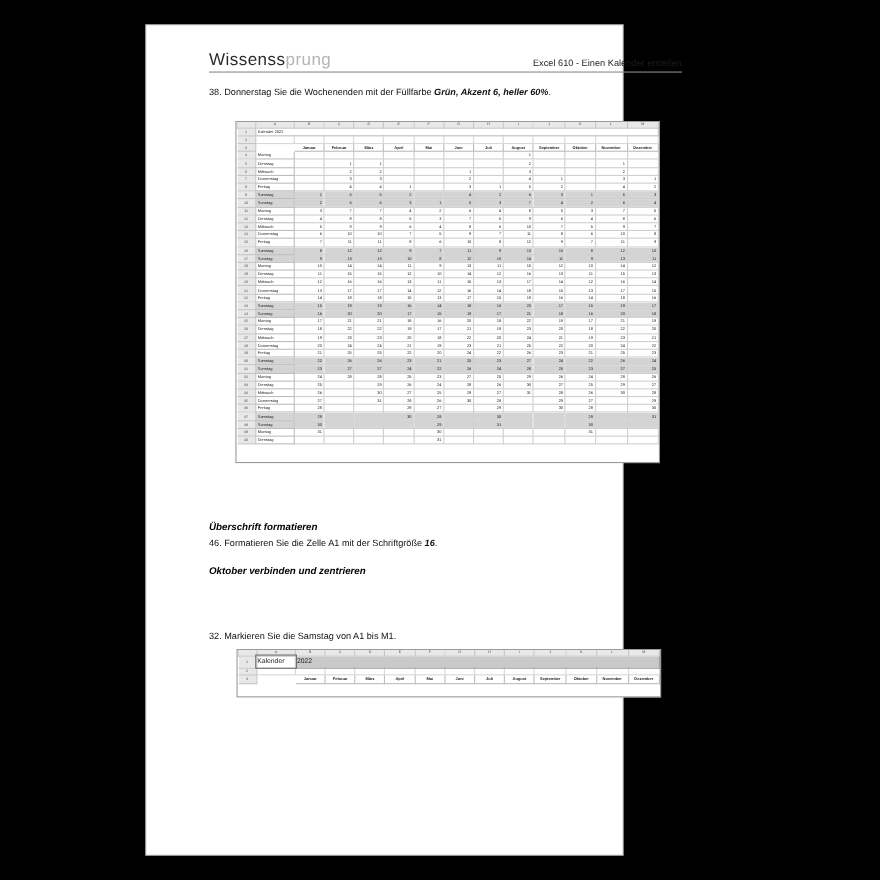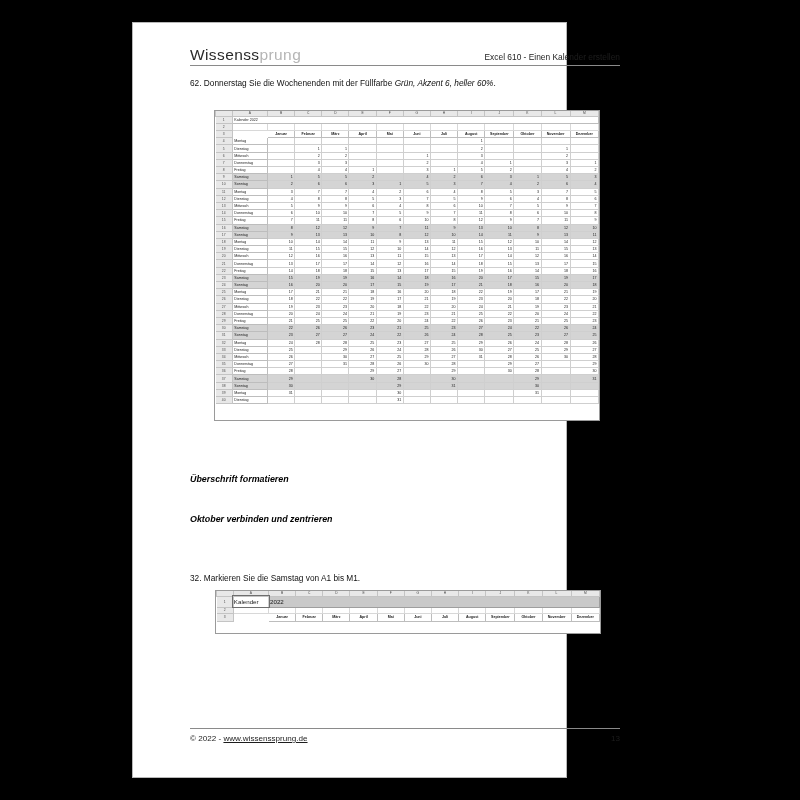--- a/index.html
+++ b/index.html
@@ -25,21 +25,21 @@
   .logo { font-size: 15.5px; letter-spacing: .4px; line-height: 1; white-space: nowrap; }
   .logo .dark { color: #2b2b2b; font-weight: 400; }
   .logo .light { color: #b5b5b5; font-weight: 400; font-size: 15.5px; }
   .hdr-title {
     font-size: 8.4px; color: #1d1d1d; padding-bottom: 1px; white-space: nowrap;
   }
   .hdr-rule { border-bottom: 1.1px solid #8a8a8a; margin-top: 2px; }
 
   
   .tx { position: absolute; color: #111; font-size: 8.3px; line-height: 1.45; }
-  .bi { font-weight: normal; font-style: italic; }
+  .bi { font-weight: bold; font-style: italic; }
   .u { text-decoration: underline; }
   .sec-head { font-weight: bold; font-style: italic; font-size: 8.9px; color: #000; }
 
   
   .sheet {
     position: absolute;
     background: #ffffff;
     border: 1px solid #9a9a9a;
     overflow: hidden;
     font-size: 3.6px;
@@ -91,21 +91,21 @@
 
   <div id="header">
     <div class="hdr-row">
       <div class="logo"><span class="dark">Wissenss</span><span class="light">prung</span></div>
       <div class="hdr-title">Excel 610 - Einen Kalender erstellen</div>
     </div>
     <div class="hdr-rule"></div>
   </div>
 
   <div class="tx" style="left:57px; top:54px; width:430px;">
-    <span>62. </span><span>Donnerstag Sie die Wochenenden mit der Füllfarbe </span><span class="bi">Grün, Akzent 6, heller 60%</span><span>.</span>
+    <span>38. </span><span>Donnerstag Sie die Wochenenden mit der Füllfarbe </span><span class="bi">Grün, Akzent 6, heller 60%</span><span>.</span>
   </div>
 
   <div class="sheet" id="sheet1" style="left:81px; top:87px; width:386px; height:311px;">
     <table id="sheet1-table">
         <colgroup>
           <col style="width:4.4%">
           <col style="width:9.2%">
           <col style="width:7.1%">
           <col style="width:7.1%">
           <col style="width:7.1%">
@@ -843,20 +843,23 @@
             <td class="cell num"></td>
             <td class="cell num"></td>
             <td class="cell num"></td>
           </tr>
         </tbody>
       </table>
   </div>
 
 
   <div class="tx sec-head" style="left:57px; top:450px;">Überschrift formatieren</div>
+  <div class="tx" style="left:57px; top:464px; width:430px;">
+    <span>46. </span><span>Formatieren Sie die Zelle A1 mit der Schriftgröße </span><span class="bi">16</span><span>.</span>
+  </div>
 
   <div class="tx sec-head" style="left:57px; top:490px;">Oktober verbinden und zentrieren</div>
   <div class="tx" style="left:57px; top:549px; width:430px;">
     <span>32. </span><span>Markieren Sie die Samstag von A1 bis M1.</span>
   </div>
 
   <div class="sheet" id="sheet2" style="left:82px; top:567px; width:386px; height:44px;">
     <table id="sheet2-table">
         <colgroup>
           <col style="width:4.4%">
@@ -931,21 +934,14 @@
             <td class="cell mon gridless" style="height:8px;">August</td>
             <td class="cell mon gridless" style="height:8px;">September</td>
             <td class="cell mon gridless" style="height:8px;">Oktober</td>
             <td class="cell mon gridless" style="height:8px;">November</td>
             <td class="cell mon gridless" style="height:8px;">Dezember</td>
           </tr>
         </tbody>
       </table>
   </div>
 
-  <div id="footer">
-    <div class="ft-rule"></div>
-    <div class="ft-row">
-      <div><span>© 2022 - </span><span class="ft-link">www.wissenssprung.de</span></div>
-      <div>13</div>
-    </div>
-  </div>
 
 </div>
 
 </body></html>

